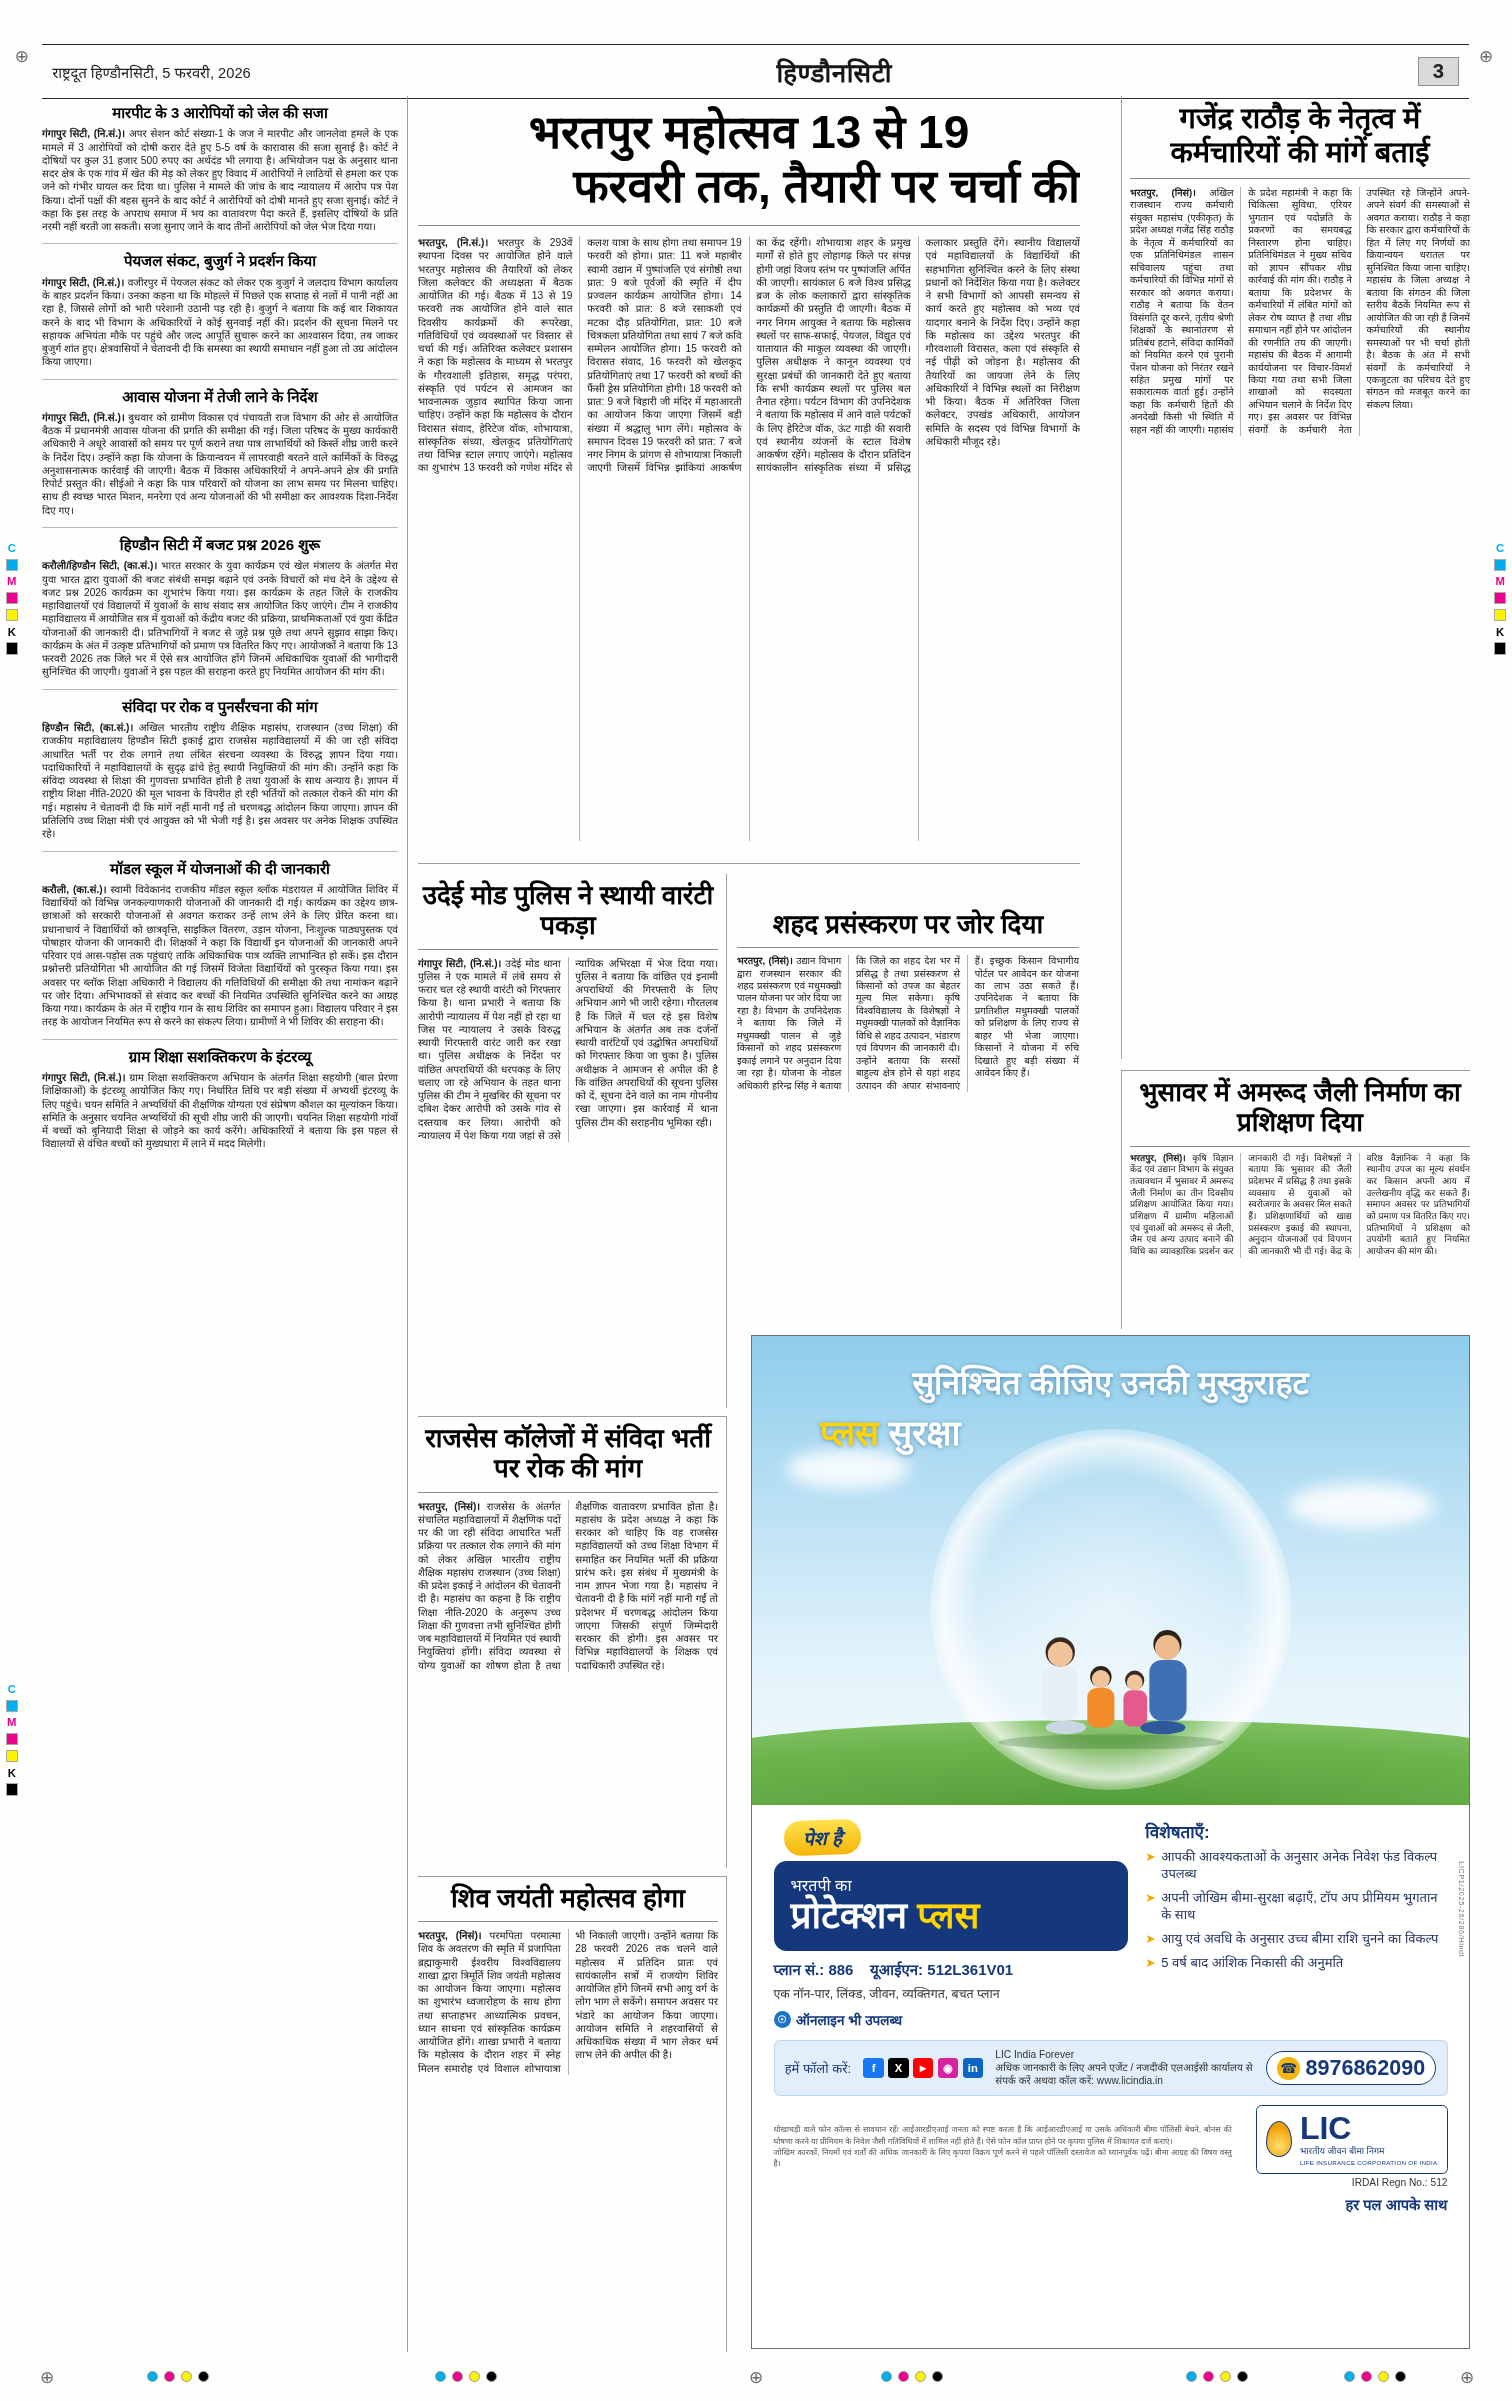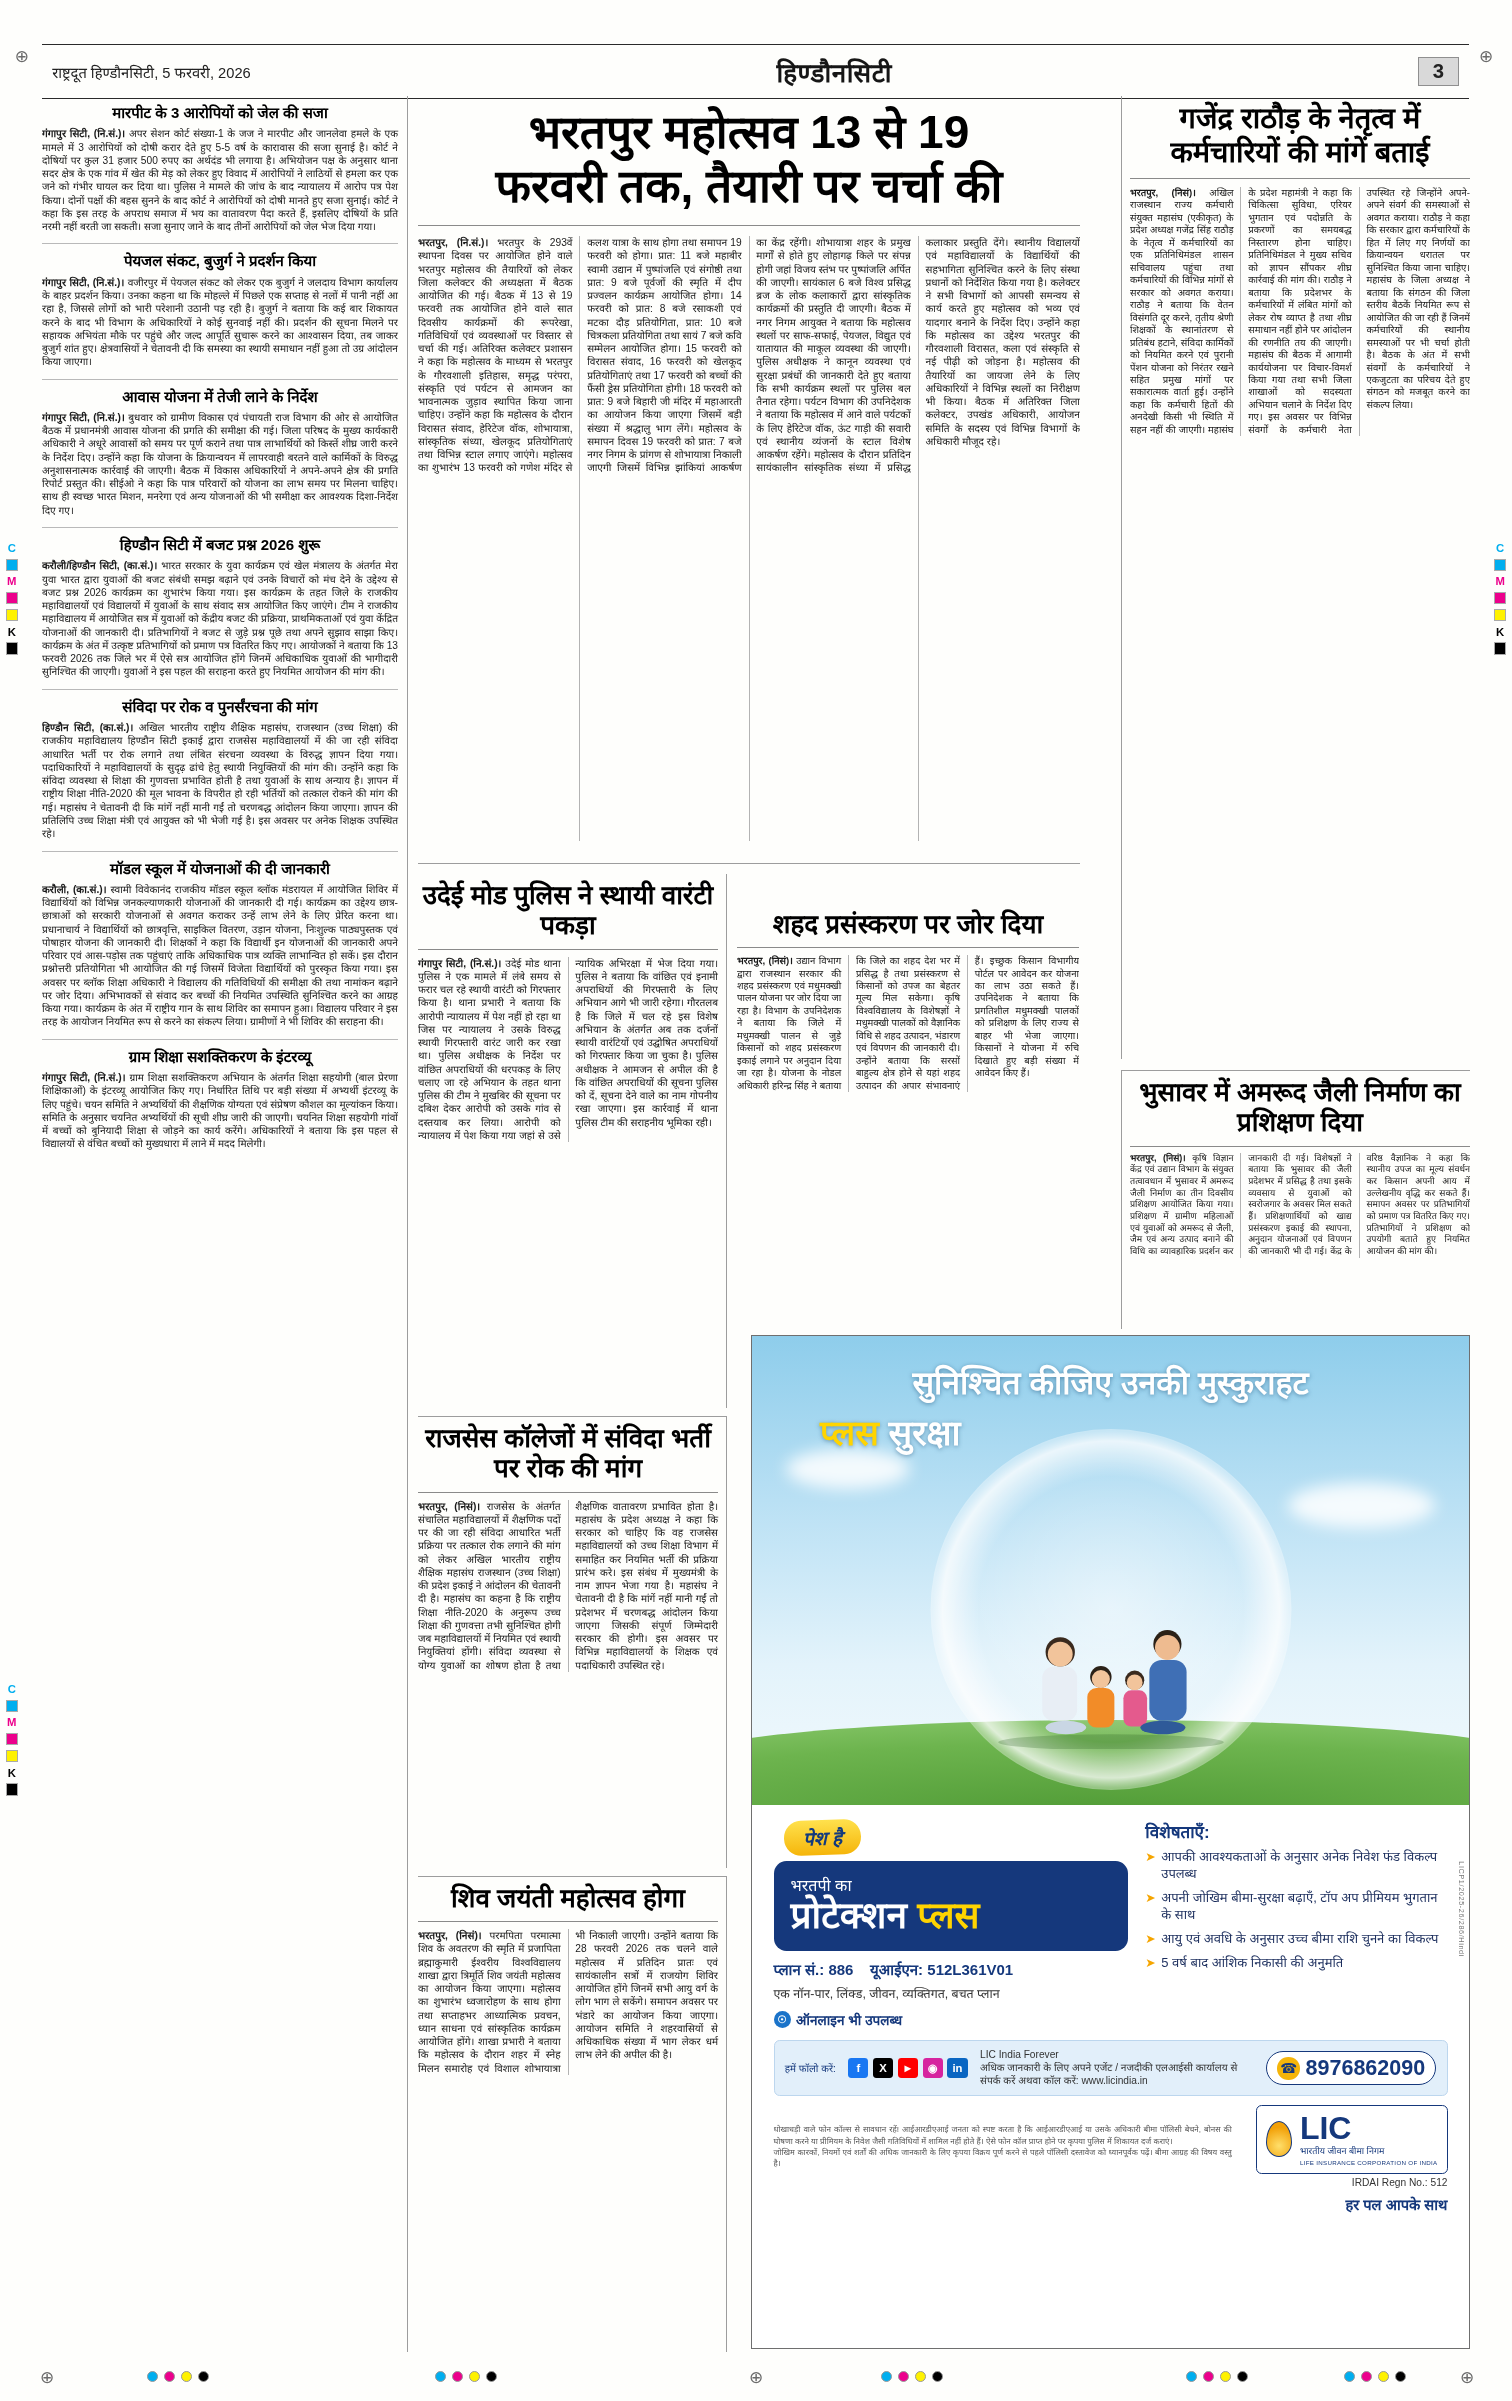--- a/index.html
+++ b/index.html
@@ -90,21 +90,21 @@
     display:inline-flex; align-items:center; justify-content:center; font-size:10.2px; }
   .ad-right { width:46%; }
   .feat-title { font-size:17px; font-weight:bold; color:#15387c; margin-bottom:6.8px; }
   .feat { display:flex; gap:5.6px; font-size:13px; color:#1d2f5e; margin-bottom:6.8px; line-height:1.3; }
   .feat .bullet { color:#f5a500; font-size:12.4px; line-height:1.4; }
   .contact-strip { margin-top:11.3px; background:#e2effa; border:0.6px solid #bcd6ee;
     border-radius:5.6px; padding:8px 10.2px; display:flex; align-items:center; gap:12.4px; }
   .social { display:flex; gap:4.5px; align-items:center; }
   .s-ic { width:20.3px; height:20.3px; border-radius:3.4px; color:#fff; font-weight:bold;
     display:flex; align-items:center; justify-content:center; font-size:11.3px; }
-  .follow-lbl { font-size:10px; color:#15387c; white-space:nowrap; }
+  .follow-lbl { font-size:13px; color:#15387c; white-space:nowrap; }
   .contact-note { font-size:10.2px; color:#333; flex:1; line-height:1.25; }
   .phone-pill { display:flex; align-items:center; gap:5.6px; background:#fff;
     border:1.1px solid #15387c; border-radius:22.6px; padding:3.4px 10.2px; }
   .phone-ic { width:22.6px; height:22.6px; border-radius:50%; background:#f5b50a; color:#15387c;
     display:flex; align-items:center; justify-content:center; font-size:13.6px; }
   .phone-no { font-size:21.5px; font-weight:bold; color:#15387c; }
   .lic-row { margin-top:9px; display:flex; justify-content:space-between; align-items:flex-start; }
   .lic-logo { border:1.1px solid #15387c; border-radius:5.6px; padding:5.6px 9px;
     display:flex; gap:8px; align-items:center; background:#fff; }
   .flame { width:26px; height:36px; background:radial-gradient(circle at 50% 70%, #ffdf6b, #f2a007 70%);
@@ -167,21 +167,21 @@
     </div>
     <div class="l-art">
       <div class="headline">ग्राम शिक्षा सशक्तिकरण के इंटरव्यू</div>
       <p class="body-text"><b class="dateline">गंगापुर सिटी, (नि.सं.)।</b> <span>ग्राम शिक्षा सशक्तिकरण अभियान के अंतर्गत शिक्षा सहयोगी (बाल प्रेरणा शिक्षिकाओं) के इंटरव्यू आयोजित किए गए। निर्धारित तिथि पर बड़ी संख्या में अभ्यर्थी इंटरव्यू के लिए पहुंचे। चयन समिति ने अभ्यर्थियों की शैक्षणिक योग्यता एवं संप्रेषण कौशल का मूल्यांकन किया। समिति के अनुसार चयनित अभ्यर्थियों की सूची शीघ्र जारी की जाएगी। चयनित शिक्षा सहयोगी गांवों में बच्चों को बुनियादी शिक्षा से जोड़ने का कार्य करेंगे। अधिकारियों ने बताया कि इस पहल से विद्यालयों से वंचित बच्चों को मुख्यधारा में लाने में मदद मिलेगी।</span></p>
     </div>
   </div>
 
   <div class="band" style="left:418px; top:96px; width:662px; height:768px; border-bottom:0.6px solid #9d9d9d;">
     <div class="headline main-hl hl-rule">
       <span style="display:block;">भरतपुर महोत्सव 13 से 19</span>
-      <span style="display:block;">फरवरी तक, तैयारी पर चर्चा की</span>
+      <span style="display:block;text-align:right;">फरवरी तक, तैयारी पर चर्चा की</span>
     </div>
     <p class="body-text main-body"><b class="dateline">भरतपुर, (नि.सं.)।</b> <span>भरतपुर के 293वें स्थापना दिवस पर आयोजित होने वाले भरतपुर महोत्सव की तैयारियों को लेकर जिला कलेक्टर की अध्यक्षता में बैठक आयोजित की गई। बैठक में 13 से 19 फरवरी तक आयोजित होने वाले सात दिवसीय कार्यक्रमों की रूपरेखा, गतिविधियों एवं व्यवस्थाओं पर विस्तार से चर्चा की गई। अतिरिक्त कलेक्टर प्रशासन ने कहा कि महोत्सव के माध्यम से भरतपुर के गौरवशाली इतिहास, समृद्ध परंपरा, संस्कृति एवं पर्यटन से आमजन का भावनात्मक जुड़ाव स्थापित किया जाना चाहिए। उन्होंने कहा कि महोत्सव के दौरान विरासत संवाद, हेरिटेज वॉक, शोभायात्रा, सांस्कृतिक संध्या, खेलकूद प्रतियोगिताएं तथा विभिन्न स्टाल लगाए जाएंगे। महोत्सव का शुभारंभ 13 फरवरी को गणेश मंदिर से कलश यात्रा के साथ होगा तथा समापन 19 फरवरी को होगा। प्रात: 11 बजे महाबीर स्वामी उद्यान में पुष्पांजलि एवं संगोष्ठी तथा प्रात: 9 बजे पूर्वजों की स्मृति में दीप प्रज्वलन कार्यक्रम आयोजित होगा। 14 फरवरी को प्रात: 8 बजे रसाकशी एवं मटका दौड़ प्रतियोगिता, प्रात: 10 बजे चित्रकला प्रतियोगिता तथा सायं 7 बजे कवि सम्मेलन आयोजित होगा। 15 फरवरी को विरासत संवाद, 16 फरवरी को खेलकूद प्रतियोगिताएं तथा 17 फरवरी को बच्चों की फैंसी ड्रेस प्रतियोगिता होगी। 18 फरवरी को प्रात: 9 बजे बिहारी जी मंदिर में महाआरती का आयोजन किया जाएगा जिसमें बड़ी संख्या में श्रद्धालु भाग लेंगे। महोत्सव के समापन दिवस 19 फरवरी को प्रात: 7 बजे नगर निगम के प्रांगण से शोभायात्रा निकाली जाएगी जिसमें विभिन्न झांकियां आकर्षण का केंद्र रहेंगी। शोभायात्रा शहर के प्रमुख मार्गों से होते हुए लोहागढ़ किले पर संपन्न होगी जहां विजय स्तंभ पर पुष्पांजलि अर्पित की जाएगी। सायंकाल 6 बजे विश्व प्रसिद्ध ब्रज के लोक कलाकारों द्वारा सांस्कृतिक कार्यक्रमों की प्रस्तुति दी जाएगी। बैठक में नगर निगम आयुक्त ने बताया कि महोत्सव स्थलों पर साफ-सफाई, पेयजल, विद्युत एवं यातायात की माकूल व्यवस्था की जाएगी। पुलिस अधीक्षक ने कानून व्यवस्था एवं सुरक्षा प्रबंधों की जानकारी देते हुए बताया कि सभी कार्यक्रम स्थलों पर पुलिस बल तैनात रहेगा। पर्यटन विभाग की उपनिदेशक ने बताया कि महोत्सव में आने वाले पर्यटकों के लिए हेरिटेज वॉक, ऊंट गाड़ी की सवारी एवं स्थानीय व्यंजनों के स्टाल विशेष आकर्षण रहेंगे। महोत्सव के दौरान प्रतिदिन सायंकालीन सांस्कृतिक संध्या में प्रसिद्ध कलाकार प्रस्तुति देंगे। स्थानीय विद्यालयों एवं महाविद्यालयों के विद्यार्थियों की सहभागिता सुनिश्चित करने के लिए संस्था प्रधानों को निर्देशित किया गया है। कलेक्टर ने सभी विभागों को आपसी समन्वय से कार्य करते हुए महोत्सव को भव्य एवं यादगार बनाने के निर्देश दिए। उन्होंने कहा कि महोत्सव का उद्देश्य भरतपुर की गौरवशाली विरासत, कला एवं संस्कृति से नई पीढ़ी को जोड़ना है। महोत्सव की तैयारियों का जायजा लेने के लिए अधिकारियों ने विभिन्न स्थलों का निरीक्षण भी किया। बैठक में अतिरिक्त जिला कलेक्टर, उपखंड अधिकारी, आयोजन समिति के सदस्य एवं विभिन्न विभागों के अधिकारी मौजूद रहे।</span></p>
   </div>
 
   <div class="band" style="left:418px; top:874px; width:309px; height:534px; border-right:0.6px solid #9d9d9d; padding-right:8px;">
     <div class="headline hl-mid hl-rule">उदेई मोड पुलिस ने स्थायी वारंटी पकड़ा</div>
     <p class="body-text cols2" style="padding-top:6.8px;"><b class="dateline">गंगापुर सिटी, (नि.सं.)।</b> <span>उदेई मोड थाना पुलिस ने एक मामले में लंबे समय से फरार चल रहे स्थायी वारंटी को गिरफ्तार किया है। थाना प्रभारी ने बताया कि आरोपी न्यायालय में पेश नहीं हो रहा था जिस पर न्यायालय ने उसके विरुद्ध स्थायी गिरफ्तारी वारंट जारी कर रखा था। पुलिस अधीक्षक के निर्देश पर वांछित अपराधियों की धरपकड़ के लिए चलाए जा रहे अभियान के तहत थाना पुलिस की टीम ने मुखबिर की सूचना पर दबिश देकर आरोपी को उसके गांव से दस्तयाब कर लिया। आरोपी को न्यायालय में पेश किया गया जहां से उसे न्यायिक अभिरक्षा में भेज दिया गया। पुलिस ने बताया कि वांछित एवं इनामी अपराधियों की गिरफ्तारी के लिए अभियान आगे भी जारी रहेगा। गौरतलब है कि जिले में चल रहे इस विशेष अभियान के अंतर्गत अब तक दर्जनों स्थायी वारंटियों एवं उद्घोषित अपराधियों को गिरफ्तार किया जा चुका है। पुलिस अधीक्षक ने आमजन से अपील की है कि वांछित अपराधियों की सूचना पुलिस को दें, सूचना देने वाले का नाम गोपनीय रखा जाएगा। इस कार्रवाई में थाना पुलिस टीम की सराहनीय भूमिका रही।</span></p>
   </div>
 
   <div class="band" style="left:737px; top:903px; width:342px; height:426px;">

